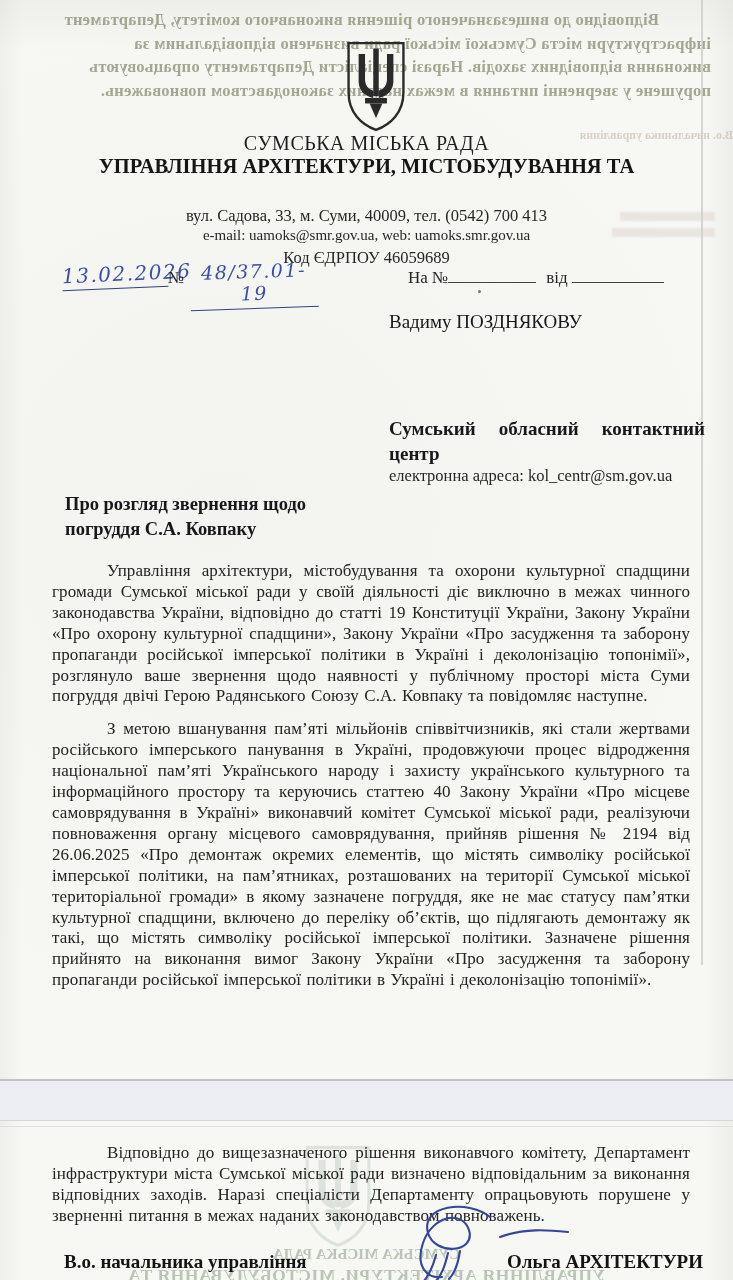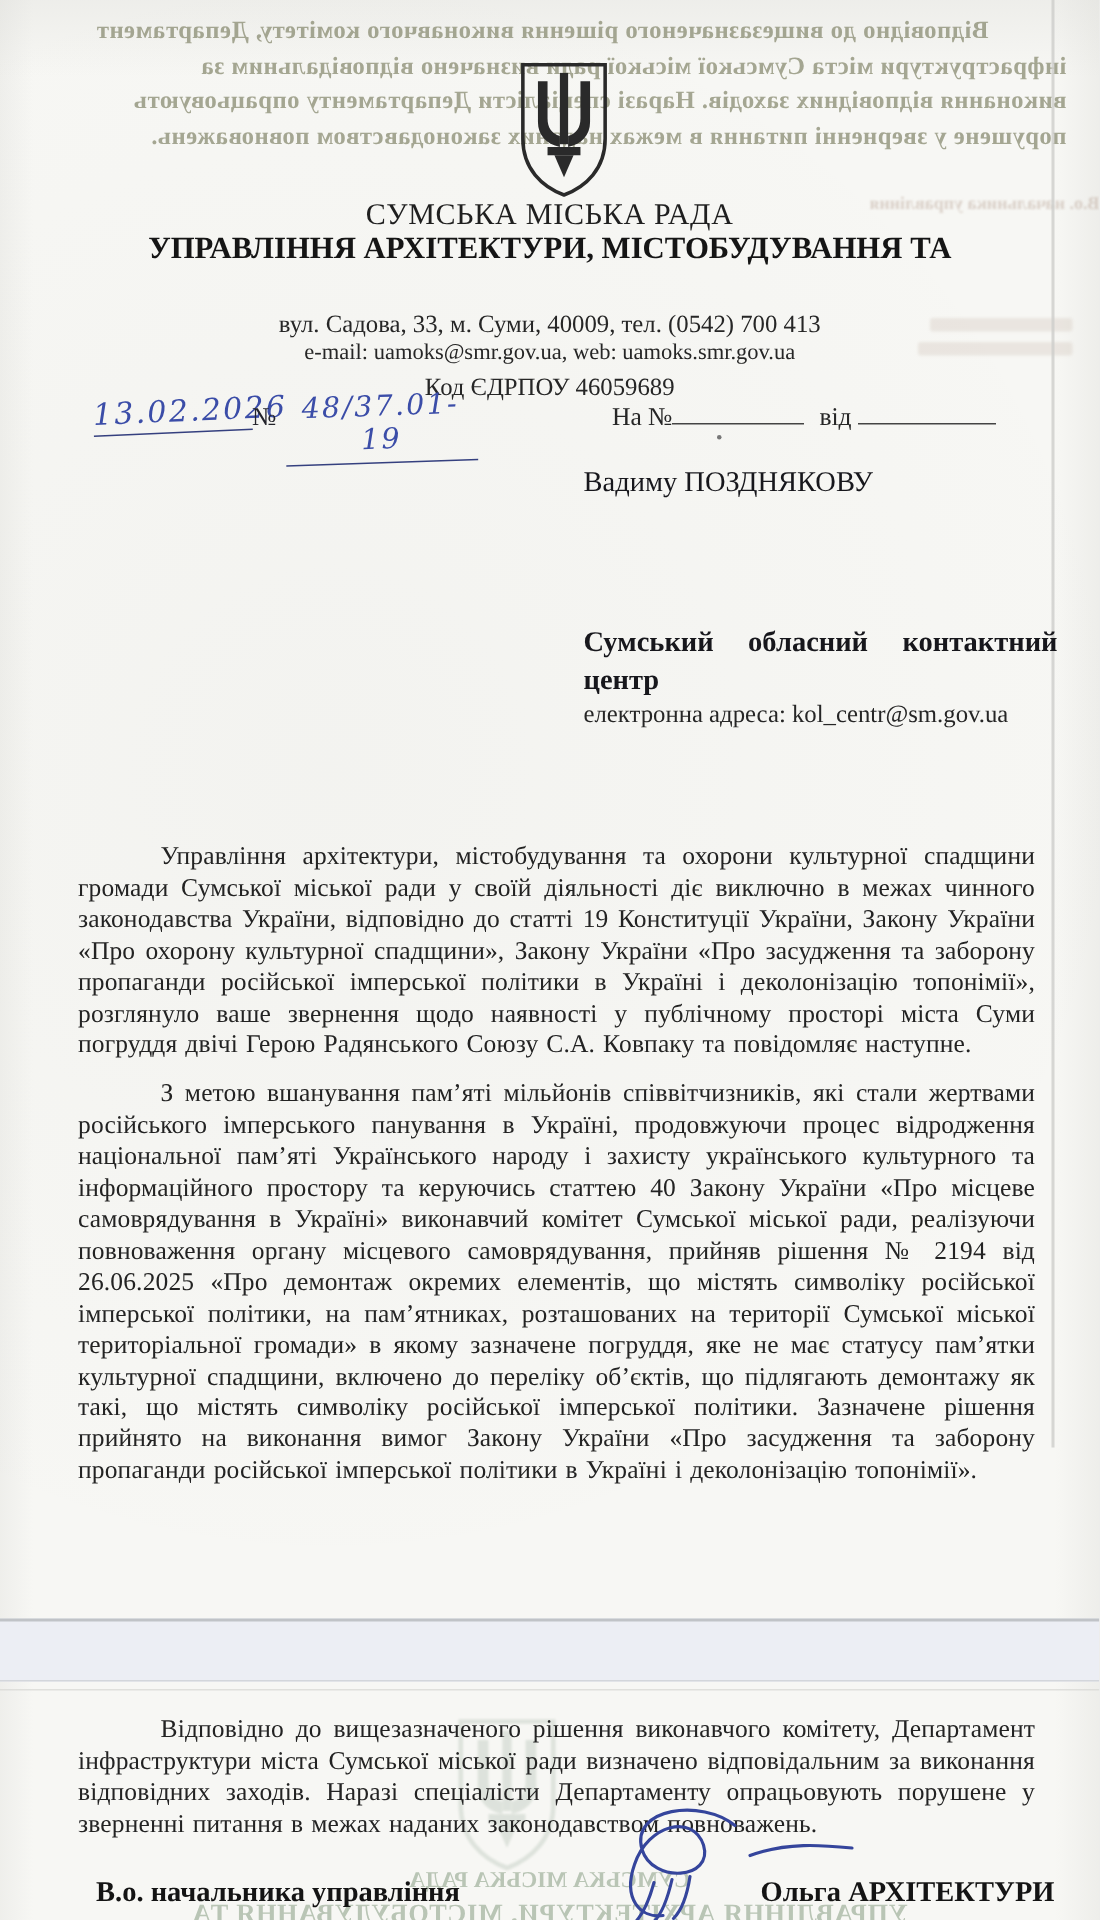--- a/index.html
+++ b/index.html
@@ -129,20 +129,21 @@
     <div class="onno">
       <span>На №</span><span class="uline1"></span><span class="vid">від</span> <span class="uline2"></span>
     </div>
     <div class="dot"></div>
   </div>
 
   <div class="addr-name">Вадиму ПОЗДНЯКОВУ</div>
   <div class="addr-org">Сумський обласний контактний центр</div>
   <div class="addr-mail">електронна адреса: kol_centr@sm.gov.ua</div>
 
+  <div class="subject">Про розгляд звернення щодо погруддя С.А. Ковпаку</div>
 
   <div class="body-block b1">
     <p>Управління архітектури, містобудування та охорони культурної спадщини громади Сумської міської ради у своїй діяльності діє виключно в межах чинного законодавства України, відповідно до статті 19 Конституції України, Закону України «Про охорону культурної спадщини», Закону України «Про засудження та заборону пропаганди російської імперської політики в Україні і деколонізацію топонімії», розглянуло ваше звернення щодо наявності у публічному просторі міста Суми погруддя двічі Герою Радянського Союзу С.А. Ковпаку та повідомляє наступне.</p>
     <p>З метою вшанування пам’яті мільйонів співвітчизників, які стали жертвами російського імперського панування в Україні, продовжуючи процес відродження національної пам’яті Українського народу і захисту українського культурного та інформаційного простору та керуючись статтею 40 Закону України «Про місцеве самоврядування в Україні» виконавчий комітет Сумської міської ради, реалізуючи повноваження органу місцевого самоврядування, прийняв рішення № 2194 від 26.06.2025 «Про демонтаж окремих елементів, що містять символіку російської імперської політики, на пам’ятниках, розташованих на території Сумської міської територіальної громади» в якому зазначене погруддя, яке не має статусу пам’ятки культурної спадщини, включено до переліку об’єктів, що підлягають демонтажу як такі, що містять символіку російської імперської політики. Зазначене рішення прийнято на виконання вимог Закону України «Про засудження та заборону пропаганди російської імперської політики в Україні і деколонізацію топонімії».</p>
   </div>
 
   <div class="watermark-tryzub">
     <svg width="72" height="128" viewBox="0 0 70 104">
       <path d="M5,4 H65 V58 C65,80 51,93 35,99 C19,93 5,80 5,58 Z" fill="none" stroke="#5c7c62" stroke-width="3"></path>
       <g fill="#5c7c62">

